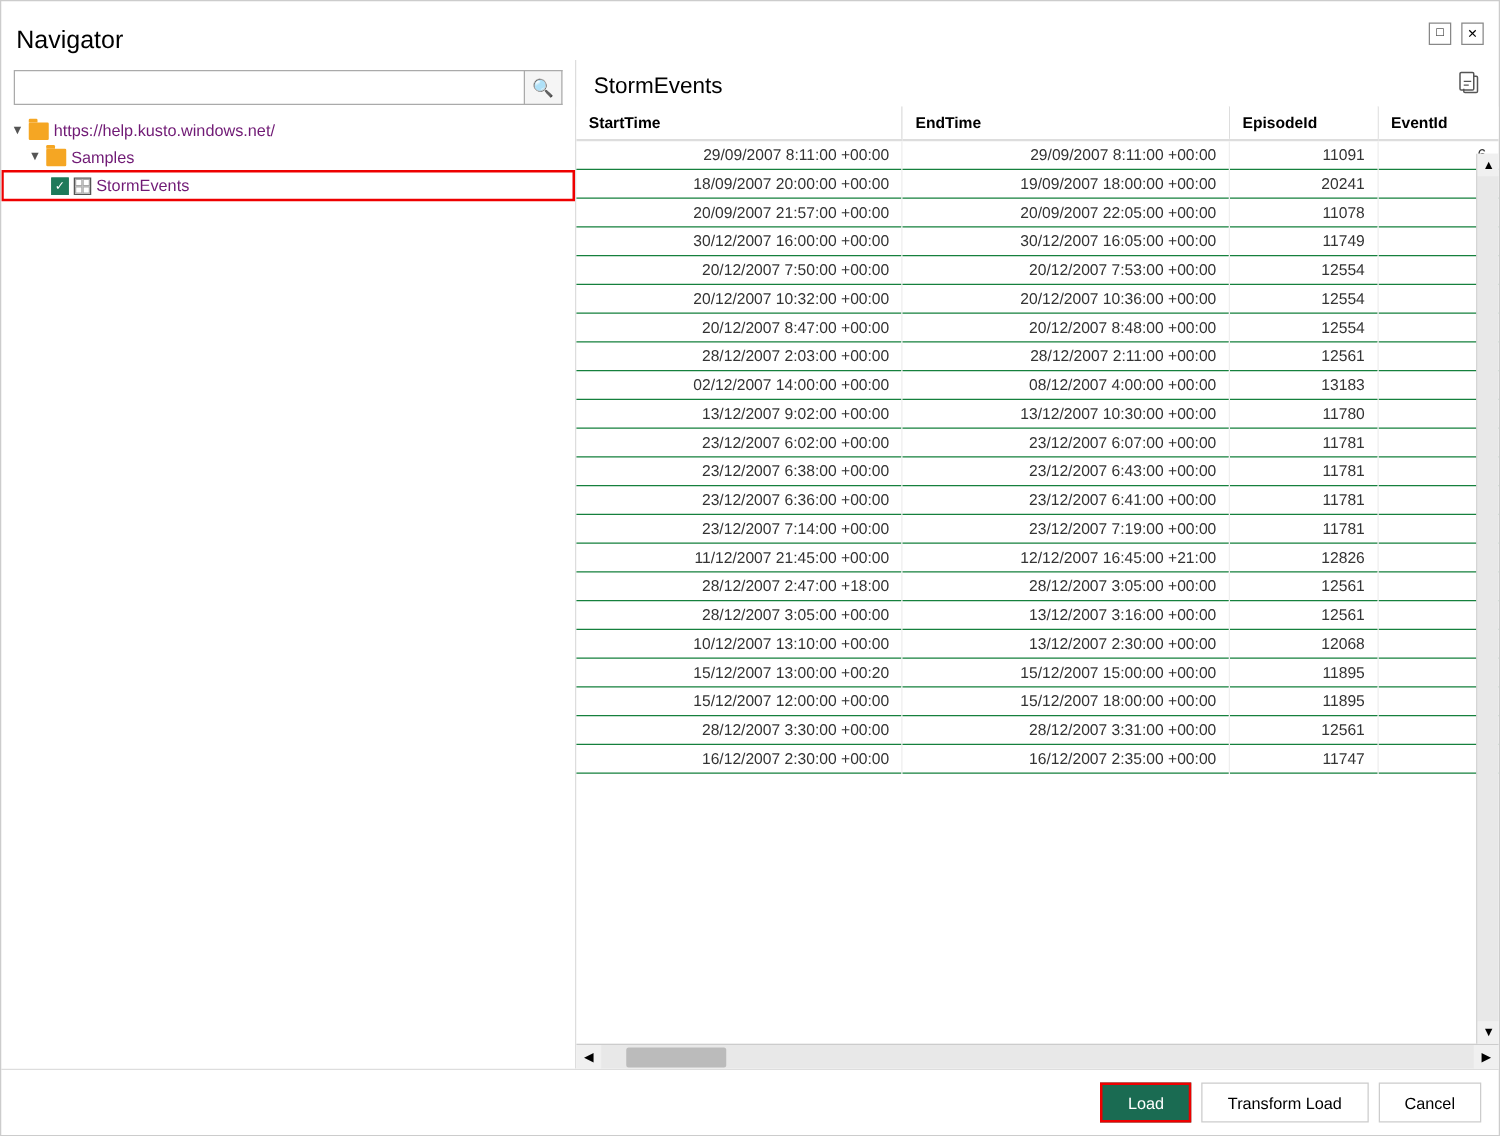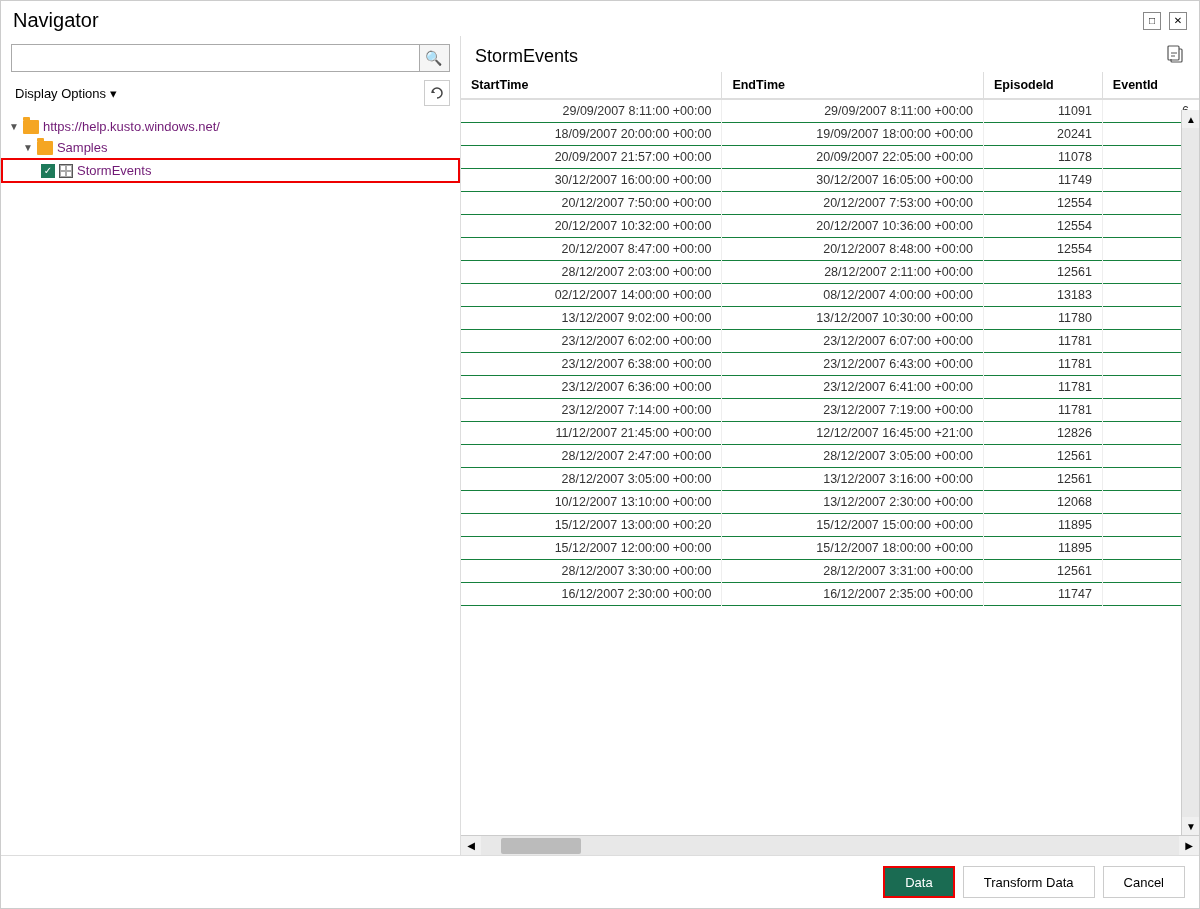--- a/index.html
+++ b/index.html
@@ -26,20 +26,21 @@
       display: flex;
       align-items: center;
       justify-content: space-between;
       padding: 8px 12px 4px 12px;
       border-bottom: none;
     }
     .title-bar-title {
       font-size: 20px;
       font-weight: 400;
       color: #000;
+      margin-top: 12px;
     }
     .title-bar-controls {
       display: flex;
       gap: 8px;
       align-items: center;
     }
     .title-bar-btn {
       width: 18px;
       height: 18px;
       border: 1px solid #888;
@@ -344,33 +345,20 @@
       <div class="title-bar-btn">✕</div>
     </div>
   </div>
 
   <div class="main-content">
 
     <div class="left-panel">
       <div class="search-row">
         <input class="search-input" type="text" placeholder="" style="">
         <button class="search-btn">🔍</button>
-      </div>
-      <div class="display-options-row">
-        <button class="display-options-btn">
-          <span>Display Options</span>
-          <span>▾</span>
-        </button>
-        <button class="refresh-icon-btn">
-          <svg width="14" height="14" viewBox="0 0 14 14" fill="none" xmlns="http://www.w3.org/2000/svg">
-            <path d="M2 7A5 5 0 1 1 7 12" stroke="#444" stroke-width="1.5" fill="none"></path>
-            <polyline points="2,4 2,7 5,7" fill="#444" stroke="none"></polyline>
-            <polygon points="2,4 2,7 5,7" fill="#444"></polygon>
-          </svg>
-        </button>
       </div>
       <div class="tree-area">
 
         <div class="tree-node tree-indent-1">
           <span class="chevron">▼</span>
           <span class="folder-icon"></span>
           <span class="node-label">https://help.kusto.windows.net/</span>
         </div>
 
         <div class="tree-node tree-indent-2">
@@ -499,21 +487,21 @@
                   <td>11781</td>
                   <td>6</td>
                 </tr>
                 <tr>
                   <td>11/12/2007 21:45:00 +00:00</td>
                   <td>12/12/2007 16:45:00 +21:00</td>
                   <td>12826</td>
                   <td>7</td>
                 </tr>
                 <tr>
-                  <td>28/12/2007 2:47:00 +00:00</td>
+                  <td>28/12/2007 2:47:00 +18:00</td>
                   <td>28/12/2007 3:05:00 +00:00</td>
                   <td>12561</td>
                   <td>6</td>
                 </tr>
                 <tr>
                   <td>28/12/2007 3:05:00 +00:00</td>
                   <td>13/12/2007 3:16:00 +00:00</td>
                   <td>12561</td>
                   <td>6</td>
                 </tr>
@@ -562,17 +550,17 @@
           <div class="horiz-scroll-track">
             <div class="horiz-scroll-thumb"></div>
           </div>
           <button class="horiz-scroll-btn">▶</button>
         </div>
       </div>
     </div>
   </div>
 
   <div class="footer">
-    <button class="btn btn-load">Data</button>
-    <button class="btn">Transform Data</button>
+    <button class="btn btn-load">Load</button>
+    <button class="btn">Transform Load</button>
     <button class="btn">Cancel</button>
   </div>
 </div>
 
 </body></html>

